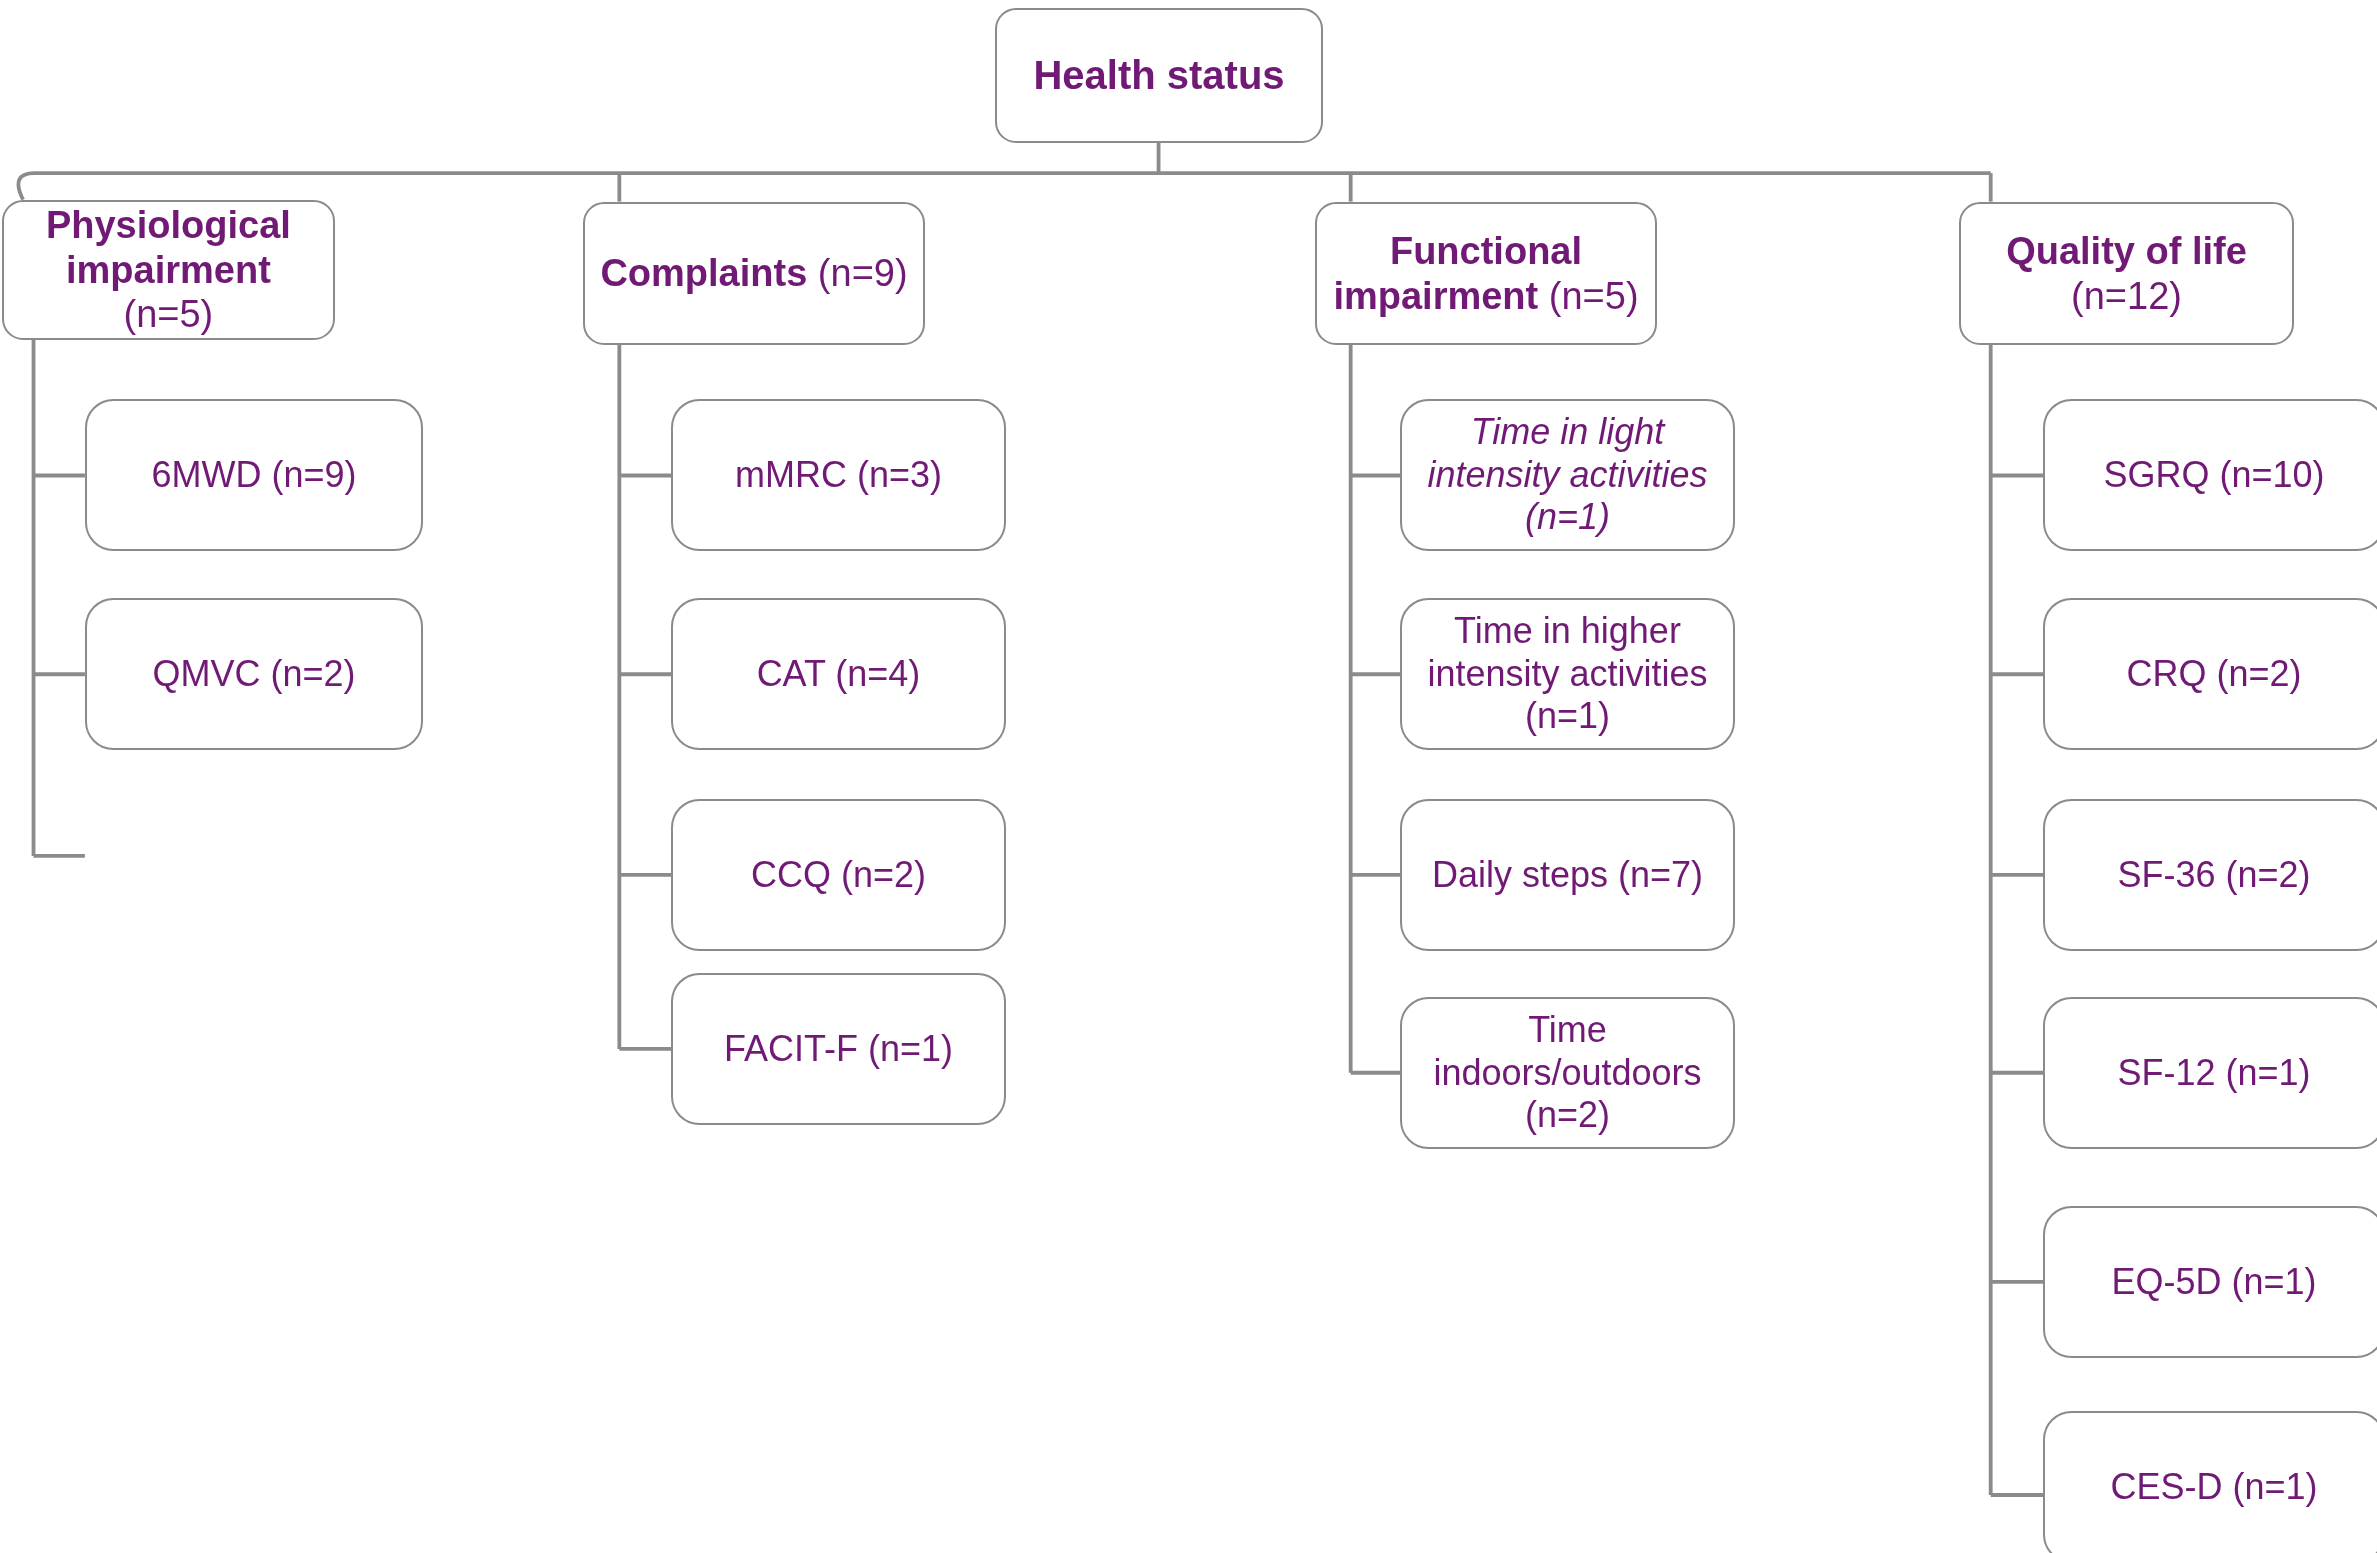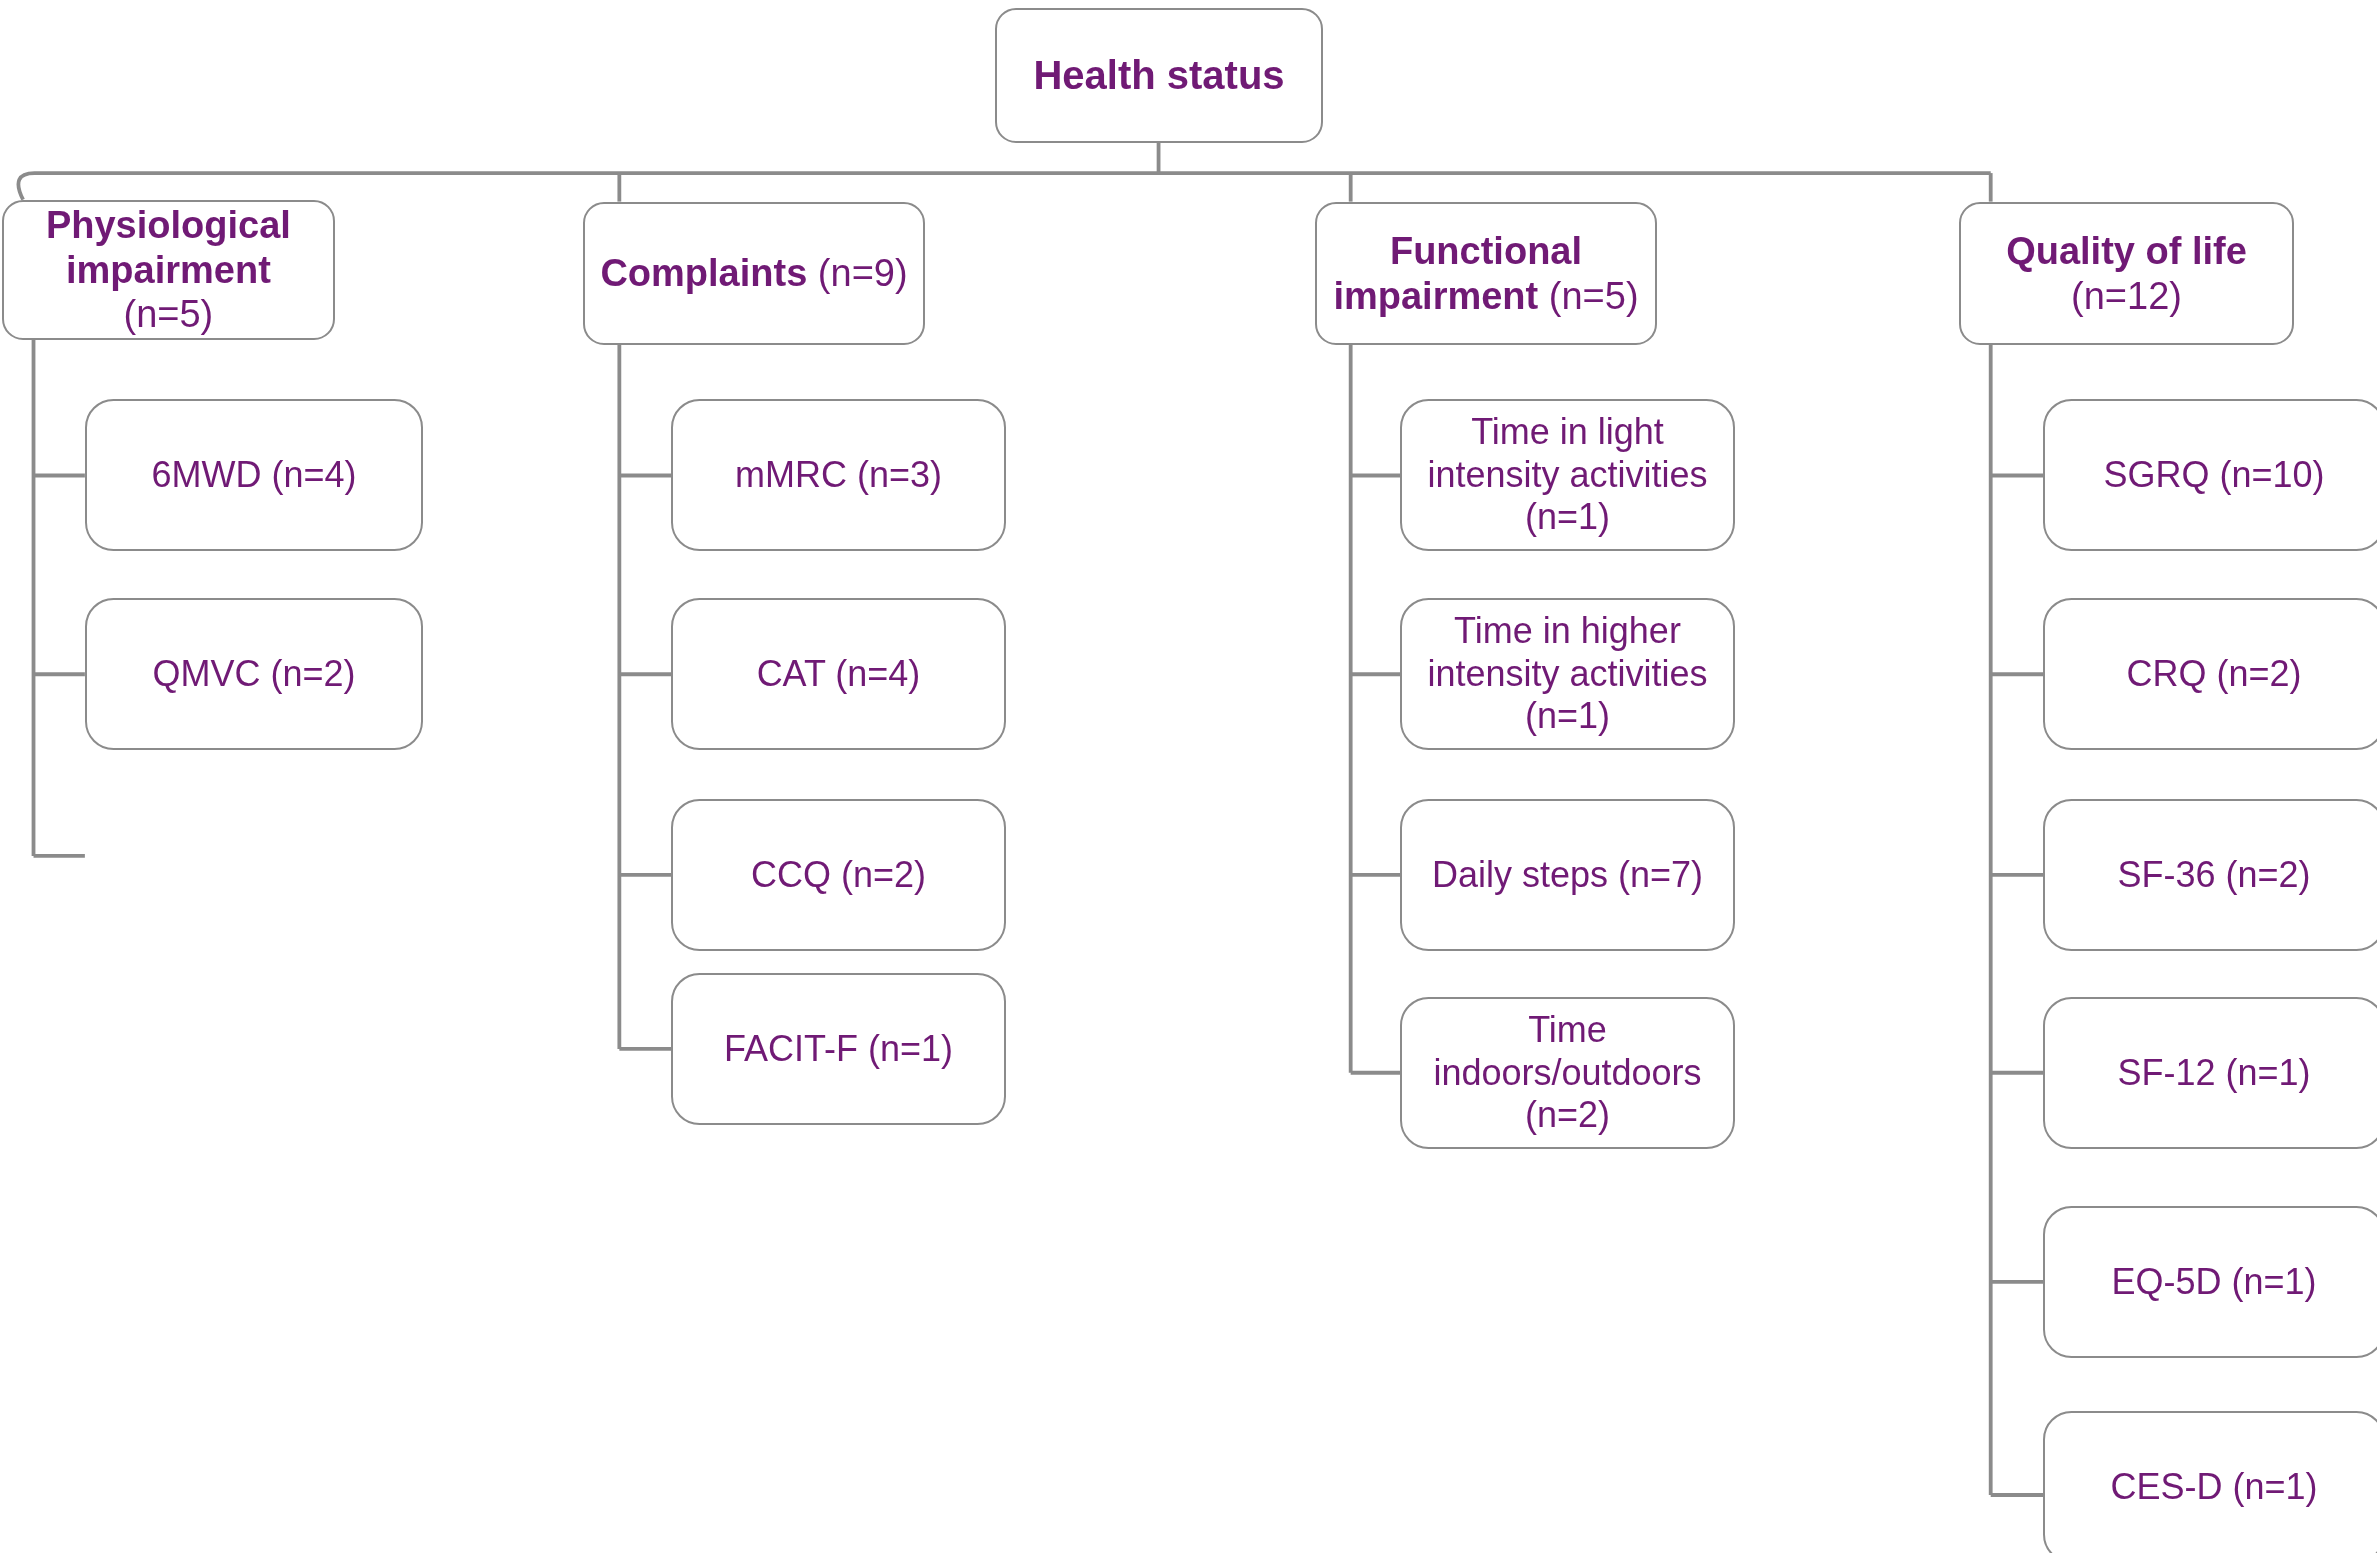--- a/index.html
+++ b/index.html
@@ -125,40 +125,40 @@
   </div>
 
   <div class="node node-cat" style="left:1959px; top:202px; width:335px; height:143px;">
     <span class="txt">
       <b>Quality of life</b>
       <span>(n=12)</span>
     </span>
   </div>
 
   <div class="node node-leaf" style="left:85px; top:399px; width:338px; height:152px;">
-    <span class="txt">6MWD (n=4)</span>
+    <span class="txt">6MWD (n=9)</span>
   </div>
   <div class="node node-leaf" style="left:85px; top:598px; width:338px; height:152px;">
     <span class="txt">QMVC (n=2)</span>
   </div>
 
   <div class="node node-leaf" style="left:671px; top:399px; width:335px; height:152px;">
     <span class="txt">mMRC (n=3)</span>
   </div>
   <div class="node node-leaf" style="left:671px; top:598px; width:335px; height:152px;">
     <span class="txt">CAT (n=4)</span>
   </div>
   <div class="node node-leaf" style="left:671px; top:799px; width:335px; height:152px;">
     <span class="txt">CCQ (n=2)</span>
   </div>
   <div class="node node-leaf" style="left:671px; top:973px; width:335px; height:152px;">
     <span class="txt">FACIT-F (n=1)</span>
   </div>
 
-  <div class="node node-leaf" style="left:1400px; top:399px; width:335px; height:152px;">
+  <div class="node node-leaf" style="left:1400px; top:399px; width:335px; height:152px;font-style:italic;">
     <span class="txt">Time in light intensity activities (n=1)</span>
   </div>
   <div class="node node-leaf" style="left:1400px; top:598px; width:335px; height:152px;">
     <span class="txt">Time in higher intensity activities (n=1)</span>
   </div>
   <div class="node node-leaf" style="left:1400px; top:799px; width:335px; height:152px;">
     <span class="txt">Daily steps (n=7)</span>
   </div>
   <div class="node node-leaf" style="left:1400px; top:997px; width:335px; height:152px;">
     <span class="txt">Time indoors/outdoors (n=2)</span>

